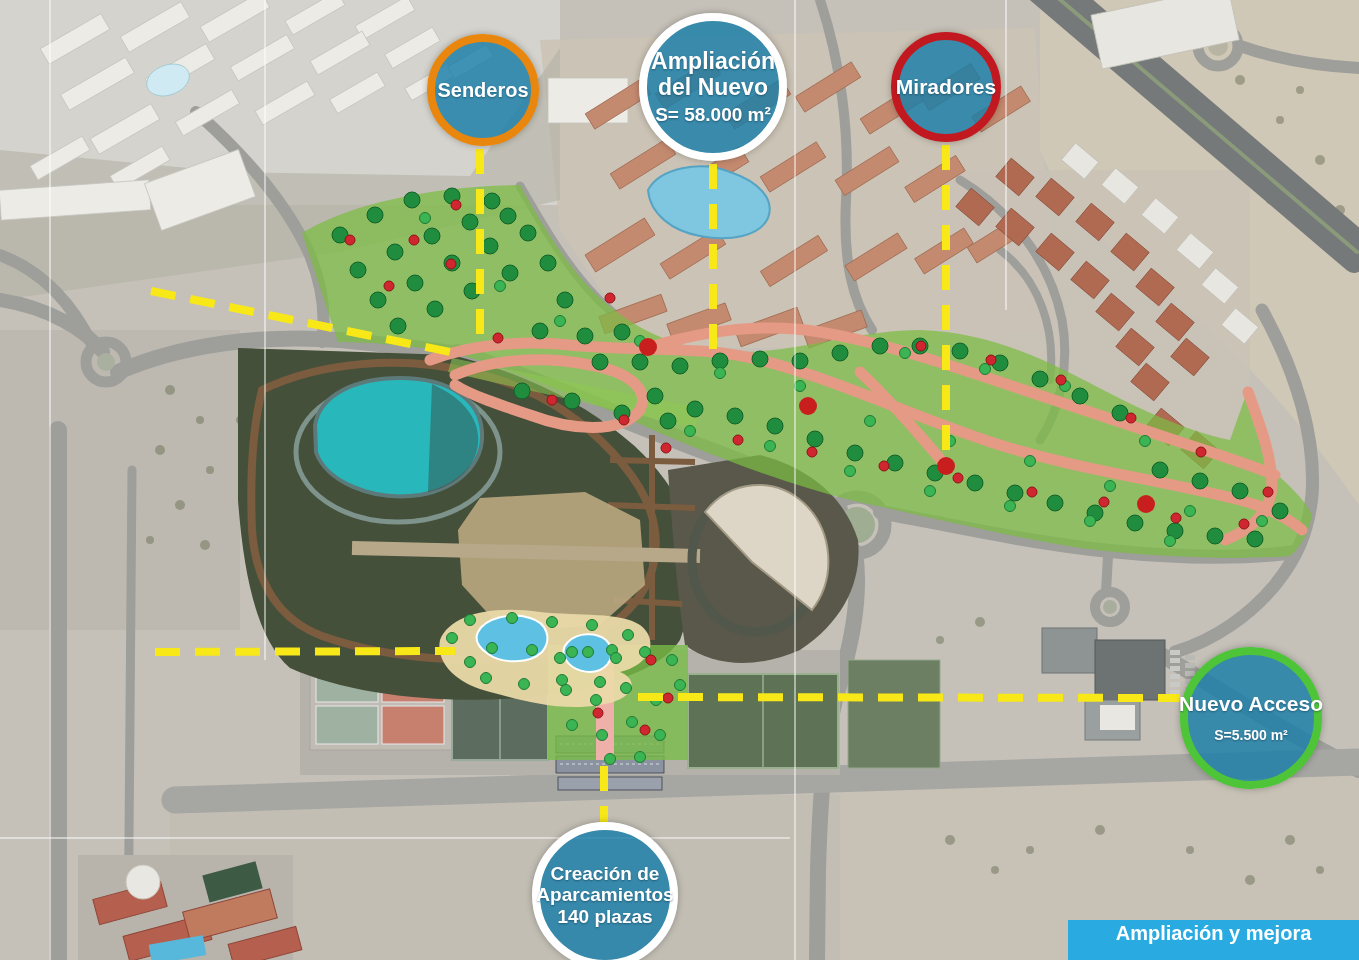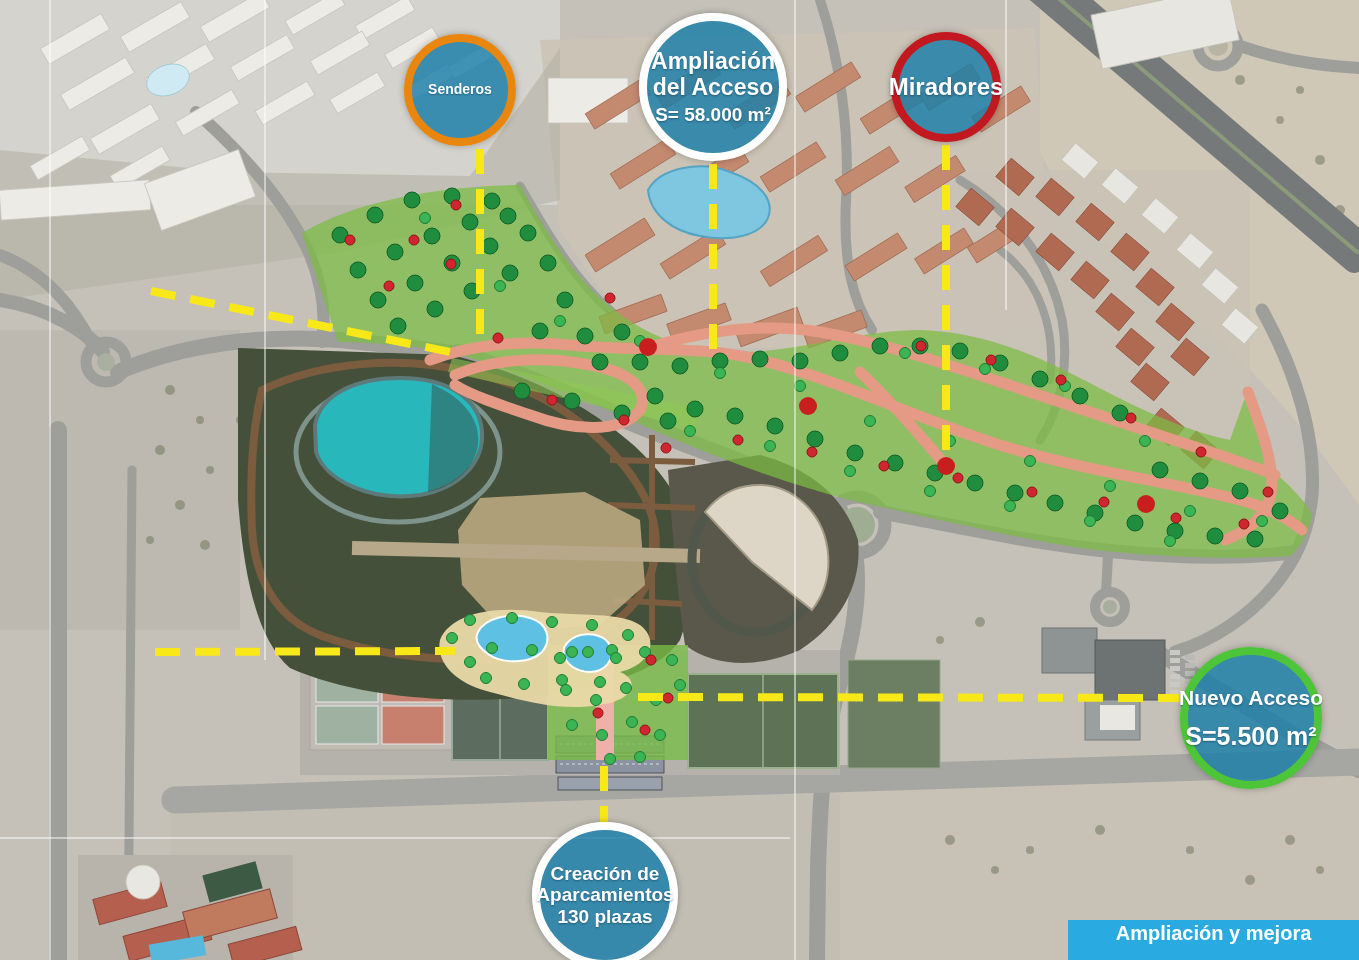--- a/index.html
+++ b/index.html
@@ -5,30 +5,30 @@
   html,body{margin:0;padding:0;background:#777;}
   .stage{position:relative;width:1359px;height:960px;overflow:hidden;
          font-family:"Liberation Sans",sans-serif;background:#c6c2ba;}
   svg.map{position:absolute;left:0;top:0;}
   
   .bubble{position:absolute;border-radius:50%;display:flex;flex-direction:column;
           align-items:center;justify-content:center;text-align:center;color:#fff;
           font-weight:700;line-height:1.12;box-sizing:border-box;border:8px solid #fff;
           text-shadow:0 1px 2px rgba(0,40,60,.45);box-shadow:0 0 7px rgba(0,0,0,.28);}
   .bubble .l{white-space:nowrap;}
-  #b-senderos{left:404px;top:34px;width:112px;height:112px;font-size:14px;}
+  #b-senderos{left:427px;top:34px;width:112px;height:112px;font-size:20px;}
   #b-ampliacion{left:639px;top:13px;width:148px;height:148px;font-size:23px;}
   #b-ampliacion .sub{font-size:19px;margin-top:3px;}
-  #b-miradores{left:891px;top:32px;width:110px;height:110px;font-size:24px;}
+  #b-miradores{left:891px;top:32px;width:110px;height:110px;font-size:21px;}
   #b-soterramiento{left:12px;top:207px;width:140px;height:140px;font-size:19px;}
   #b-piscinas{left:17px;top:591px;width:138px;height:138px;font-size:17px;}
   #b-piscinas .sub{font-size:15px;}
   #b-piscinas .sub2{font-size:14px;}
   #b-nuevo{left:1180px;top:647px;width:142px;height:142px;font-size:21px;}
-  #b-nuevo .sub{font-size:25px;margin-top:12px;}
+  #b-nuevo .sub{font-size:14px;margin-top:12px;}
   #b-aparc{left:532px;top:822px;width:146px;height:146px;font-size:19px;}
   
   .titlebox{position:absolute;left:1068px;top:920px;width:291px;height:48px;
             color:#fff;font-weight:700;text-align:center;box-sizing:border-box;
             padding-top:3px;line-height:1.08;}
   .titlebox .t1{font-size:22px;}
   .titlebox .t2{font-size:20px;}
 </style>
 </head>
 <body>
@@ -449,38 +449,38 @@
     <line x1="604" y1="766" x2="604" y2="824"></line>
   </g>
 </svg>
 
 <div class="bubble" id="b-senderos" style="border-color: rgb(232, 134, 13); background-color: rgba(24, 126, 168, 0.82);">
   <span class="l">Senderos</span>
 </div>
 
 <div class="bubble" id="b-ampliacion" style="border-color: rgb(255, 255, 255); background-color: rgba(24, 126, 168, 0.82);">
   <span class="l">Ampliación</span>
-  <span class="l">del Acceso</span>
+  <span class="l">del Nuevo</span>
   <span class="l sub">S= 58.000 m²</span>
 </div>
 
 <div class="bubble" id="b-miradores" style="border-color: rgb(194, 24, 31); background-color: rgba(24, 126, 168, 0.82);">
   <span class="l">Miradores</span>
 </div>
 
 
 
 <div class="bubble" id="b-nuevo" style="border-color: rgb(78, 196, 57); background-color: rgba(24, 126, 168, 0.82);">
   <span class="l">Nuevo Acceso</span>
   <span class="l sub">S=5.500 m²</span>
 </div>
 
 <div class="bubble" id="b-aparc" style="border-color: rgb(255, 255, 255); background-color: rgba(24, 126, 168, 0.82);">
   <span class="l">Creación de</span>
   <span class="l">Aparcamientos</span>
-  <span class="l">130 plazas</span>
+  <span class="l">140 plazas</span>
 </div>
 
 <div class="titlebox" style="background-color: rgb(41, 171, 226); color: rgb(255, 255, 255);">
   <div class="t2">Ampliación y mejora</div>
 </div>
 
 </div>
 
 </body></html>

